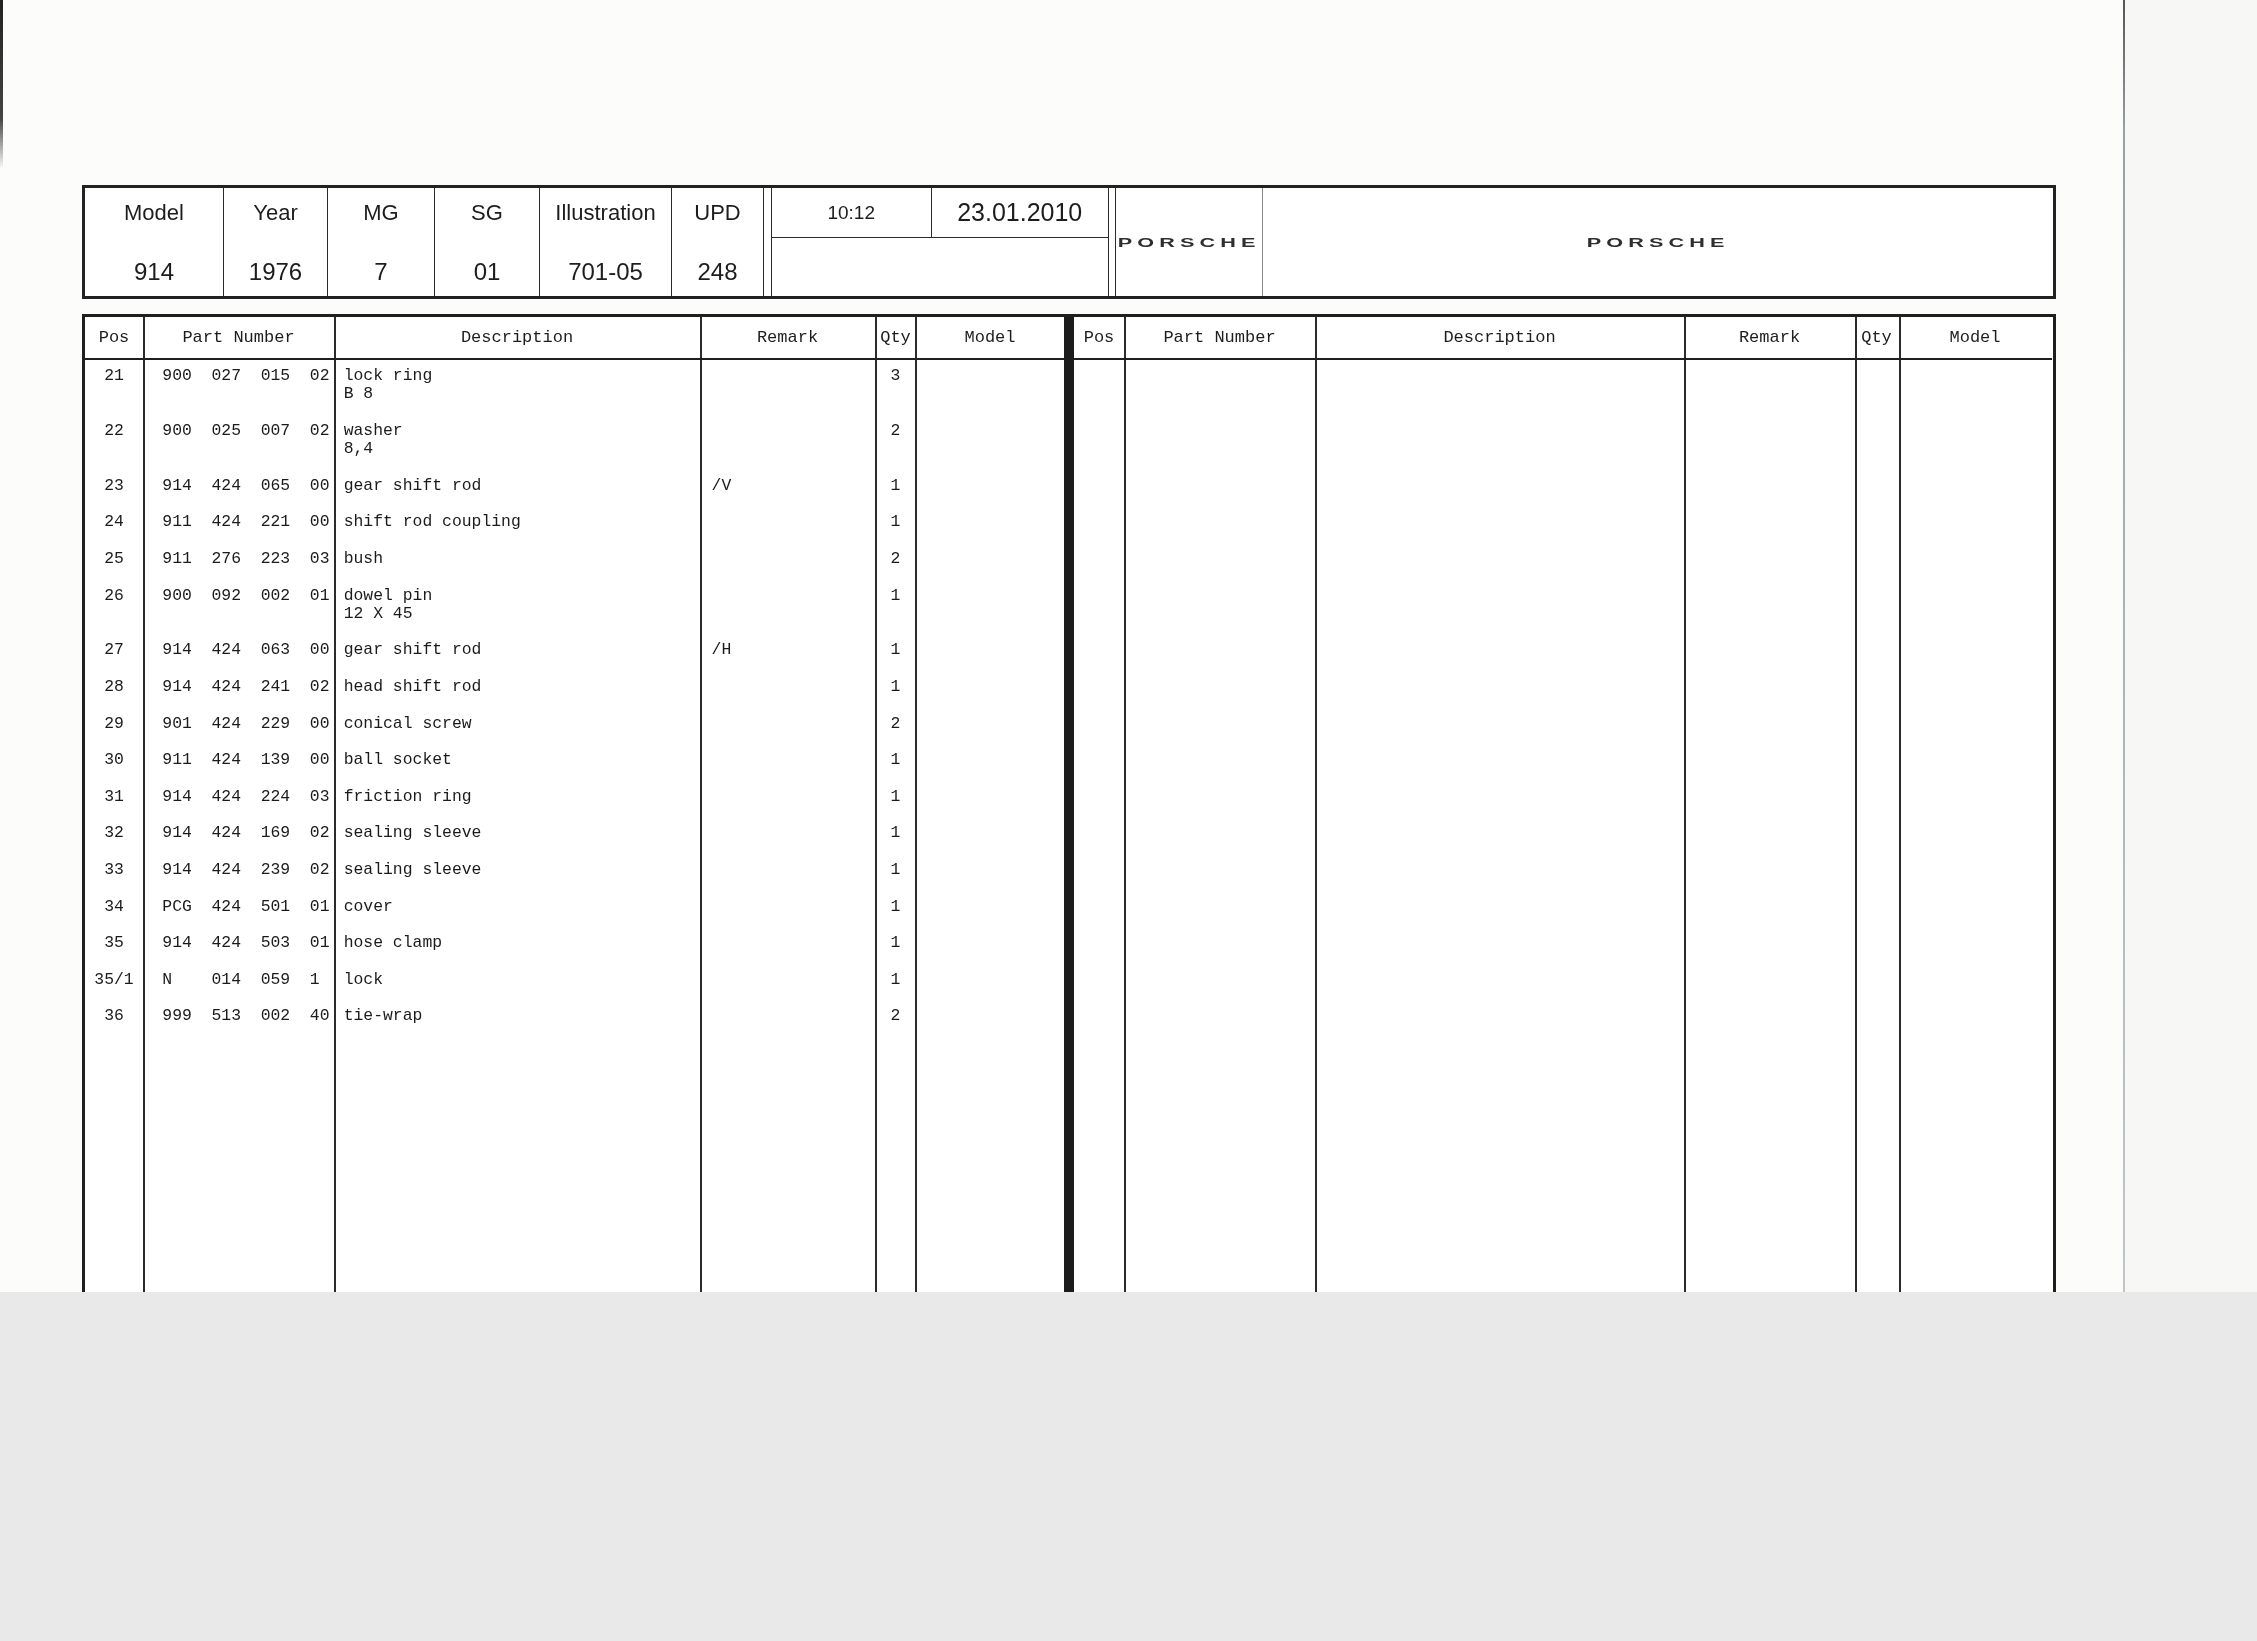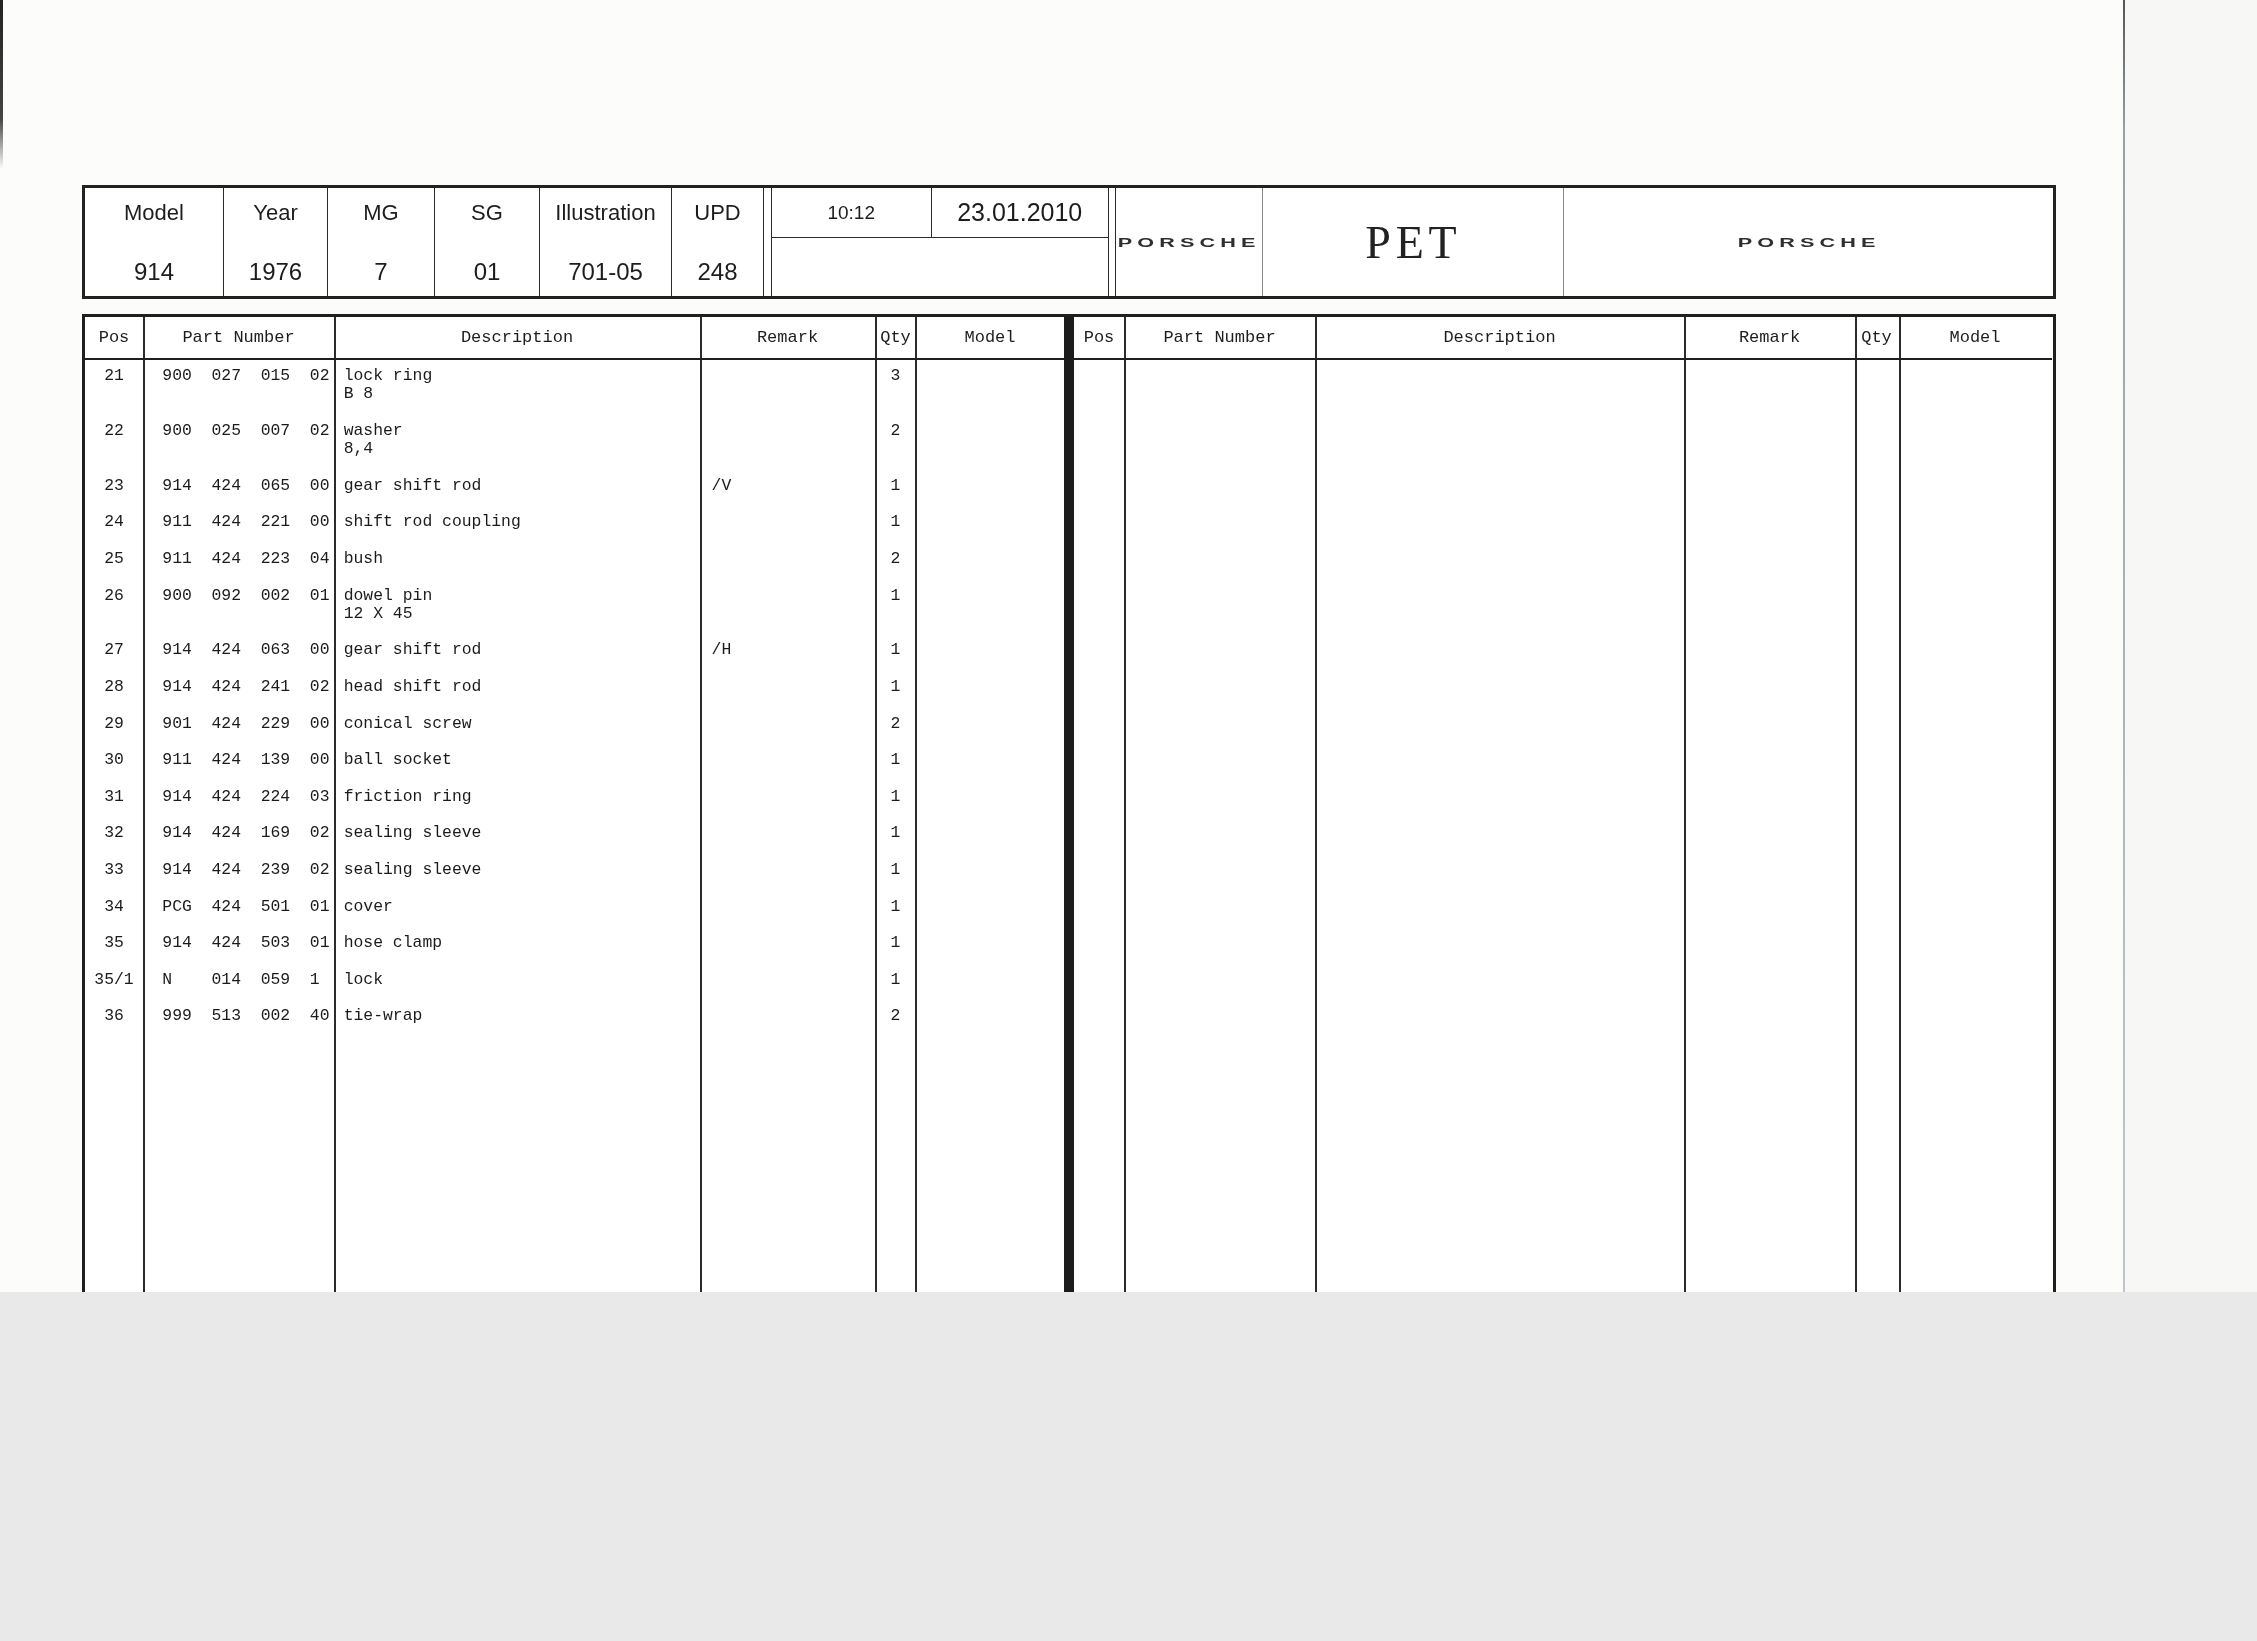--- a/index.html
+++ b/index.html
@@ -112,23 +112,20 @@
       <div class="td-row">
         <div class="td-time">10:12</div>
         <div class="td-date">23.01.2010</div>
       </div>
     </div>
     <div class="dbl"></div>
     <div class="logo-strip">
       <div class="logo-cell lw-1">
         <span class="porsche-mark">PORSCHE</span>
       </div>
-      <div class="logo-cell lw-2">
-        <span class="pet-title">PET</span>
-      </div>
       <div class="logo-cell lw-3">
         <span class="porsche-mark">PORSCHE</span>
       </div>
     </div>
   </div>
 
   <div class="parts-table">
 
     <div class="half half-left L">
       <div class="vline" style="left:58px"></div>
@@ -174,21 +171,21 @@
           <div class="prow">
             <div class="pcell c-pos">24</div>
             <div class="pcell c-part">911  424  221  00</div>
             <div class="pcell c-desc">shift rod coupling</div>
             <div class="pcell c-remark"></div>
             <div class="pcell c-qty">1</div>
             <div class="pcell c-model"></div>
           </div>
           <div class="prow">
             <div class="pcell c-pos">25</div>
-            <div class="pcell c-part">911  424  223  04</div>
+            <div class="pcell c-part">911  276  223  03</div>
             <div class="pcell c-desc">bush</div>
             <div class="pcell c-remark"></div>
             <div class="pcell c-qty">2</div>
             <div class="pcell c-model"></div>
           </div>
           <div class="prow">
             <div class="pcell c-pos">26</div>
             <div class="pcell c-part">900  092  002  01</div>
             <div class="pcell c-desc">dowel pin
 12 X 45</div>

